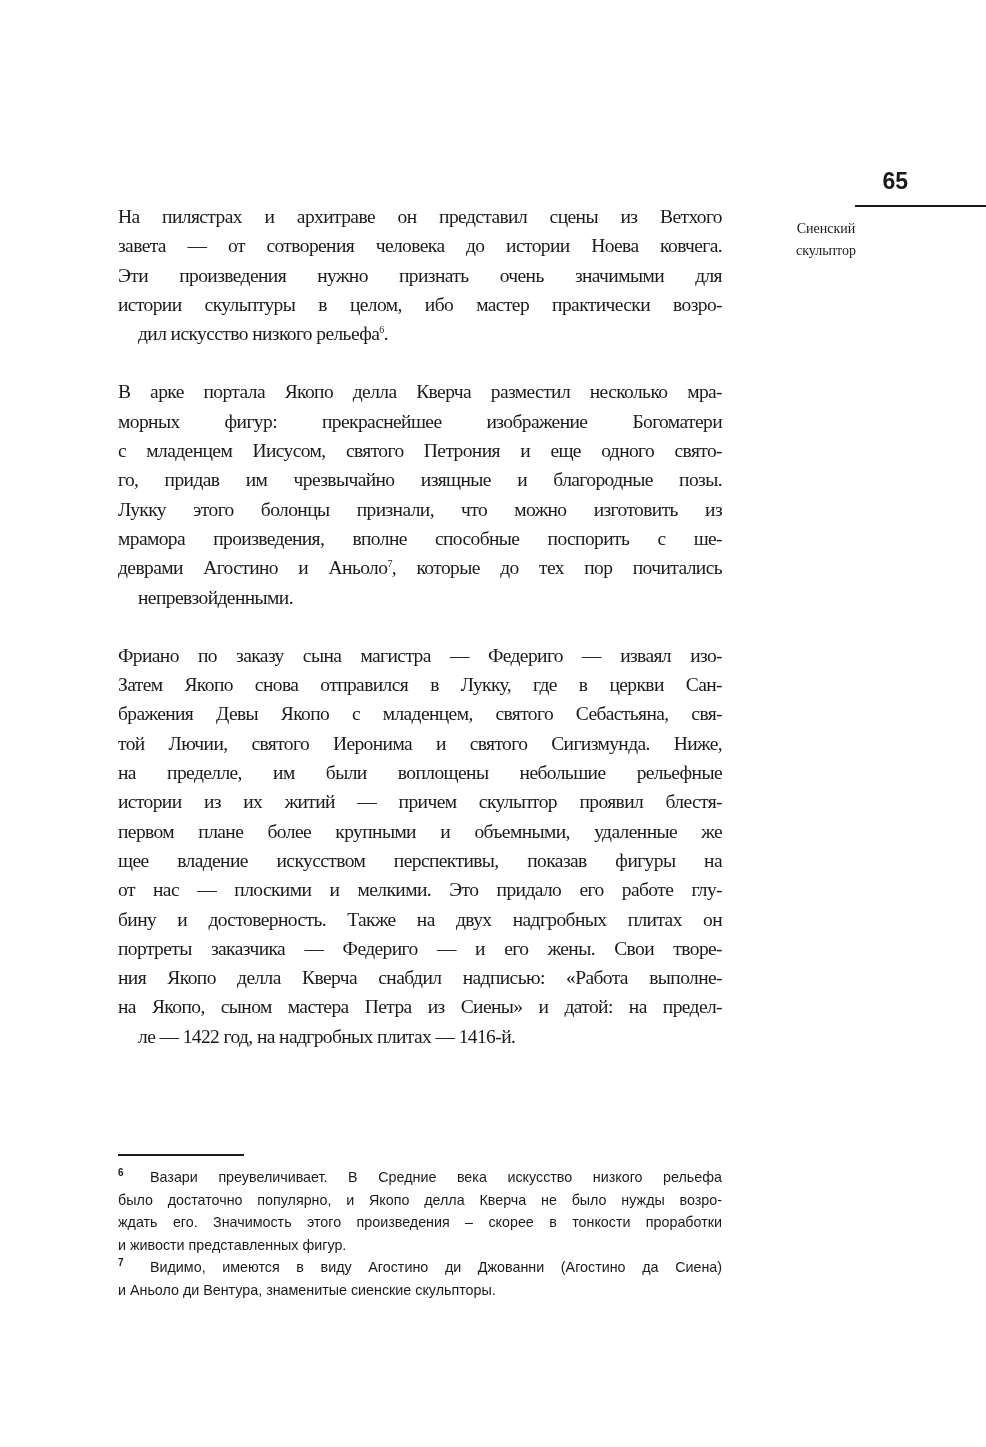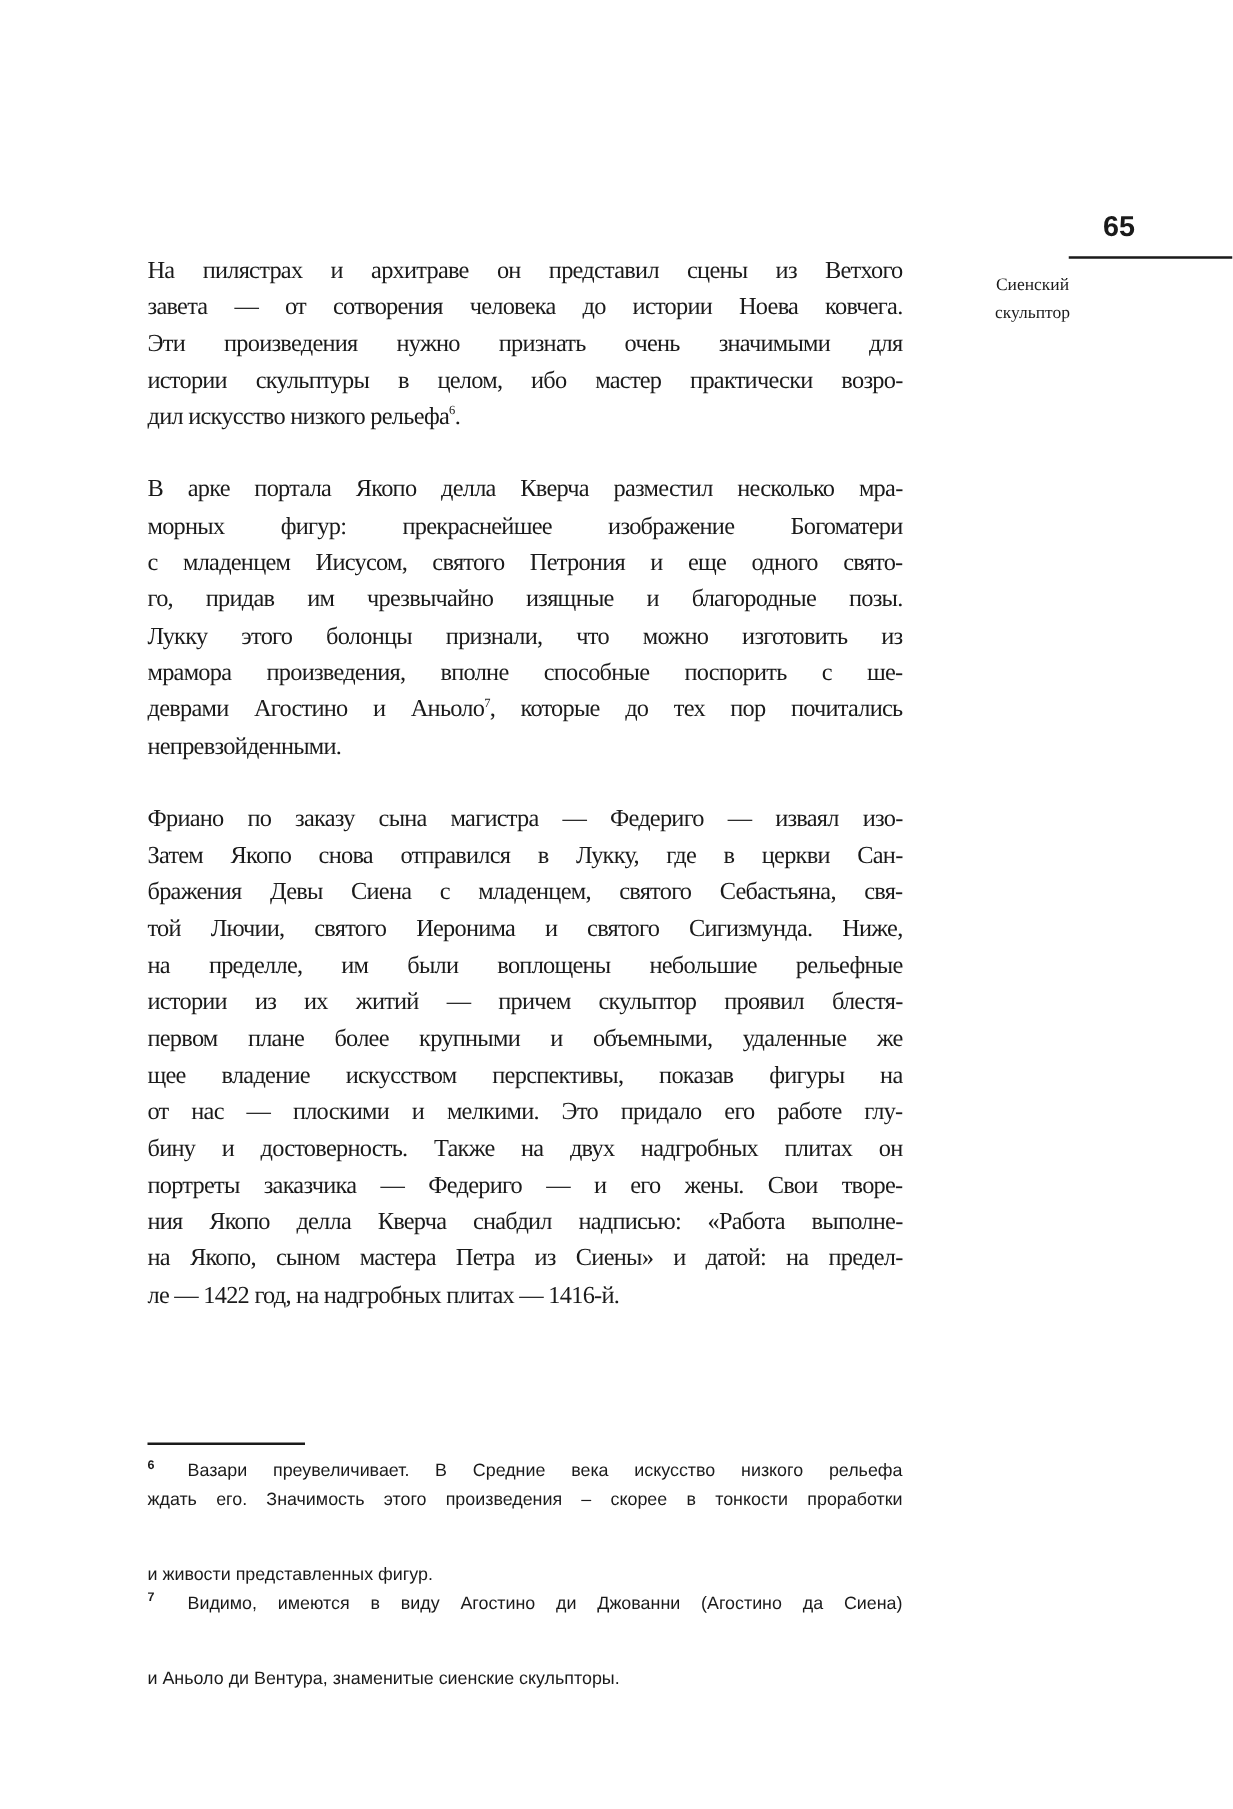--- a/index.html
+++ b/index.html
@@ -14,28 +14,28 @@
     font-family: Liberation Serif, serif; font-size: 14px; line-height: 22px;
   }
   .main { position: absolute; left: 118px; top: 202px; width: 604px; }
   .para {
     margin: 0 0 29px 0;
     font-family: Liberation Serif, serif;
     font-size: 19.5px; line-height: 29.3px; letter-spacing: -0.6px;
     text-align: justify;
   }
   .line { display: block; white-space: nowrap; text-align-last: justify; }
-  .line.last { text-align-last: left; }
+  .line.last { text-align-last: left; margin-left: 20px; }
   .footnote-rule { position: absolute; left: 118px; top: 1154px; width: 126px; height: 2px; background: #1a1a1a; }
   .footnotes {
     position: absolute; left: 118px; top: 1166px; width: 604px;
     font-family: "Liberation Sans", sans-serif; font-size: 14.3px; line-height: 22.5px;
   }
   .fn-line { display: block; white-space: nowrap; text-align-last: justify; }
-  .fn-line.last { text-align-last: left; margin-top: 38px; }
+  .fn-line.last { text-align-last: left; }
   .fn-num { display: inline-block; width: 32px; font-size: 10px; vertical-align: super; line-height: 0; font-weight: bold; }
   sup.ref { font-size: 10px; vertical-align: super; line-height: 0; }
 </style>
 </head>
 <body>
 
 <div class="page-number">65</div>
 <div class="header-rule"></div>
 <div class="running-title">
   <div>Сиенский</div>
@@ -56,39 +56,40 @@
     <span class="line">с младенцем Иисусом, святого Петрония и еще одного свято-</span>
     <span class="line">го, придав им чрезвычайно изящные и благородные позы.</span>
     <span class="line">Лукку этого болонцы признали, что можно изготовить из</span>
     <span class="line">мрамора произведения, вполне способные поспорить с ше-</span>
     <span class="line"><span>деврами Агостино и Аньоло</span><sup class="ref">7</sup><span>, которые до тех пор почитались</span></span>
     <span class="line last">непревзойденными.</span>
   </p>
   <p class="para">
     <span class="line">Фриано по заказу сына магистра — Федериго — изваял изо-</span>
     <span class="line">Затем Якопо снова отправился в Лукку, где в церкви Сан-</span>
-    <span class="line">бражения Девы Сиена с младенцем, святого Себастьяна, свя-</span>
+    <span class="line">бражения Девы Якопо с младенцем, святого Себастьяна, свя-</span>
     <span class="line">той Лючии, святого Иеронима и святого Сигизмунда. Ниже,</span>
     <span class="line">на пределле, им были воплощены небольшие рельефные</span>
     <span class="line">истории из их житий — причем скульптор проявил блестя-</span>
     <span class="line">первом плане более крупными и объемными, удаленные же</span>
     <span class="line">щее владение искусством перспективы, показав фигуры на</span>
     <span class="line">от нас — плоскими и мелкими. Это придало его работе глу-</span>
     <span class="line">бину и достоверность. Также на двух надгробных плитах он</span>
     <span class="line">портреты заказчика — Федериго — и его жены. Свои творе-</span>
     <span class="line">ния Якопо делла Кверча снабдил надписью: «Работа выполне-</span>
     <span class="line">на Якопо, сыном мастера Петра из Сиены» и датой: на предел-</span>
     <span class="line last">ле — 1422 год, на надгробных плитах — 1416-й.</span>
   </p>
 </div>
 
 <div class="footnote-rule"></div>
 <div class="footnotes">
   <div>
     <span class="fn-line"><span class="fn-num">6</span><span>Вазари преувеличивает. В Средние века искусство низкого рельефа</span></span>
+    <span class="fn-line">было достаточно популярно, и Якопо делла Кверча не было нужды возро-</span>
     <span class="fn-line">ждать его. Значимость этого произведения – скорее в тонкости проработки</span>
     <span class="fn-line last">и живости представленных фигур.</span>
   </div>
   <div>
     <span class="fn-line"><span class="fn-num">7</span><span>Видимо, имеются в виду Агостино ди Джованни (Агостино да Сиена)</span></span>
     <span class="fn-line last">и Аньоло ди Вентура, знаменитые сиенские скульпторы.</span>
   </div>
 </div>
 
 </body></html>

